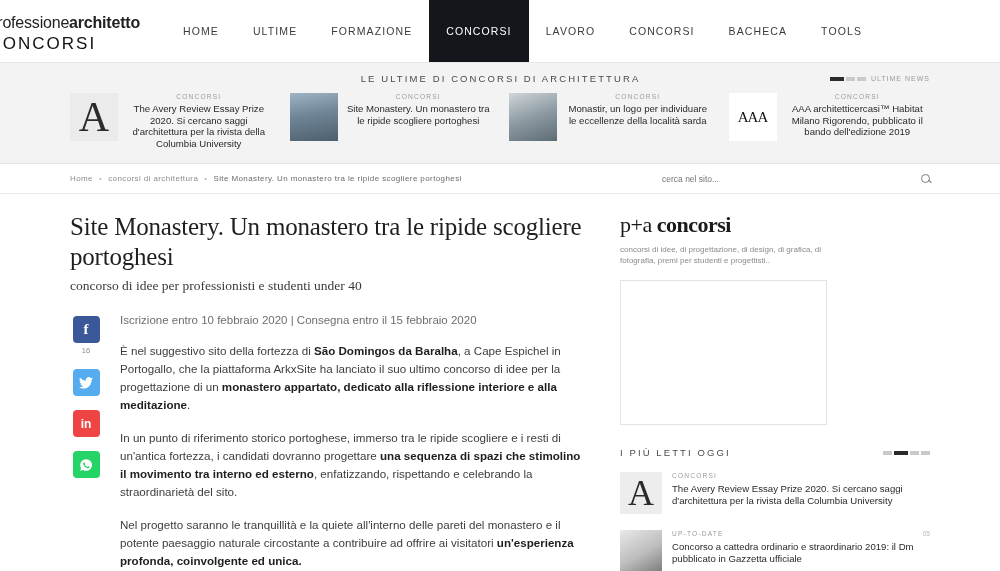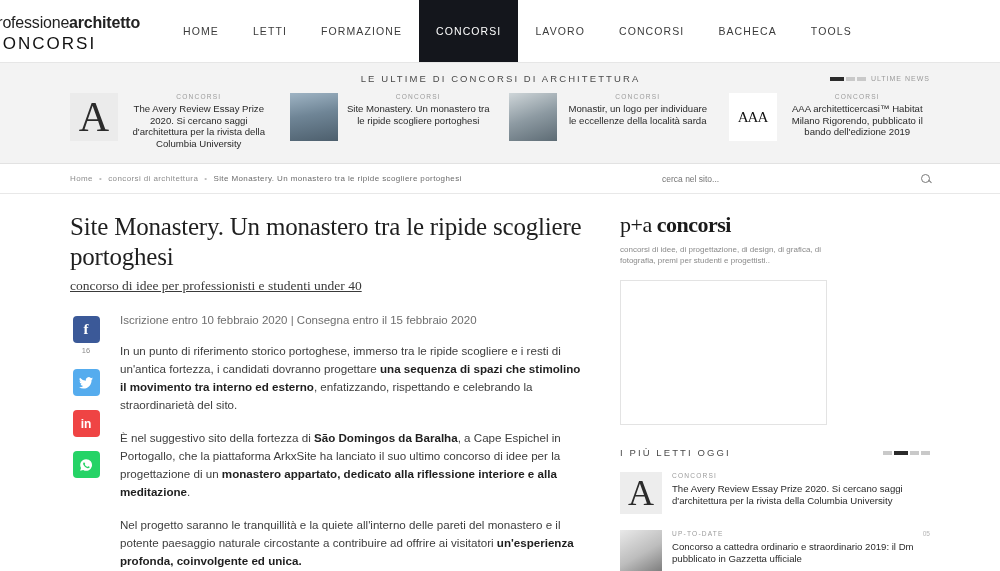--- a/index.html
+++ b/index.html
@@ -241,21 +241,20 @@
     color: #1f1f1f;
     margin: 0 0 6px 0;
     letter-spacing: -0.2px;
   }
   h2.subtitle {
     font-family: "Liberation Serif", serif;
     font-weight: 400;
     font-size: 13.5px;
     color: #3a3a3a;
     margin: 0 0 20px 0;
-    text-decoration: underline;
   }
   .article-row { display: flex; gap: 18px; }
   .share-col {
     width: 32px; flex: 0 0 32px;
     display: flex; flex-direction: column; align-items: center;
     gap: 14px;
     padding-top: 2px;
   }
   .share-btn {
     width: 27px; height: 27px;
@@ -363,21 +362,21 @@
     <div class="logo-wrap">
       <div class="logo-pa">p+a</div>
       <div class="logo-text">
         <div class="logo-top"><span>professione</span><b>architetto</b></div>
         <div class="logo-bottom">CONCORSI</div>
       </div>
     </div>
   </div>
   <div class="nav">
     <a href="#">HOME</a>
-    <a href="#">LETTI</a>
+    <a href="#">ULTIME</a>
     <a href="#">FORMAZIONE</a>
     <a href="#" class="active">CONCORSI</a>
     <a href="#">LAVORO</a>
     <a href="#">CONCORSI</a>
     <a href="#">BACHECA</a>
     <a href="#">TOOLS</a>
 
   </div>
 </div>
 
@@ -477,23 +476,23 @@
             <svg width="14" height="14" viewBox="0 0 24 24" aria-hidden="true">
                 <path fill="#fff" d="M12 2a10 10 0 0 0-8.6 15L2 22l5.2-1.4A10 10 0 1 0 12 2zm5.5 14.2c-.2.6-1.2 1.2-1.7 1.2-.4 0-1 .1-3.2-.8-2.7-1.1-4.4-3.9-4.5-4.1-.1-.2-1-1.4-1-2.6s.6-1.8.9-2c.2-.3.5-.3.6-.3h.5c.2 0 .4 0 .6.4l.8 2c.1.2.1.4 0 .6l-.4.5c-.1.2-.3.3-.1.6.2.3.8 1.3 1.7 2.1 1.2 1 2.1 1.3 2.4 1.5.2.1.4.1.5-.1l.7-.8c.2-.2.4-.2.6-.1l2 .9c.2.1.4.2.4.3.1.2.1.7-.1 1.3z"></path>
               </svg>
           </div>
         </div>
       </div>
 
       <div class="body-col">
         <div class="meta">Iscrizione entro 10 febbraio 2020 | Consegna entro il 15 febbraio 2020</div>
 
+        <p>È nel suggestivo sito della fortezza di <b>São Domingos da Baralha</b>, a Cape Espichel in Portogallo, che la piattaforma ArkxSite ha lanciato il suo ultimo concorso di idee per la progettazione di un <b>monastero appartato, dedicato alla riflessione interiore e alla meditazione</b>.</p>
+
         <p>In un punto di riferimento storico portoghese, immerso tra le ripide scogliere e i resti di un'antica fortezza, i candidati dovranno progettare <b>una sequenza di spazi che stimolino il movimento tra interno ed esterno</b>, enfatizzando, rispettando e celebrando la straordinarietà del sito.</p>
-
-        <p>È nel suggestivo sito della fortezza di <b>São Domingos da Baralha</b>, a Cape Espichel in Portogallo, che la piattaforma ArkxSite ha lanciato il suo ultimo concorso di idee per la progettazione di un <b>monastero appartato, dedicato alla riflessione interiore e alla meditazione</b>.</p>
 
         <p>Nel progetto saranno le tranquillità e la quiete all'interno delle pareti del monastero e il potente paesaggio naturale circostante a contribuire ad offrire ai visitatori <b>un'esperienza profonda, coinvolgente ed unica.</b></p>
 
       </div>
     </div>
   </div>
 
   <div class="aside">
     <div class="brand-block">
       <div class="brand-line"><span>p+a</span> <b>concorsi</b></div>

